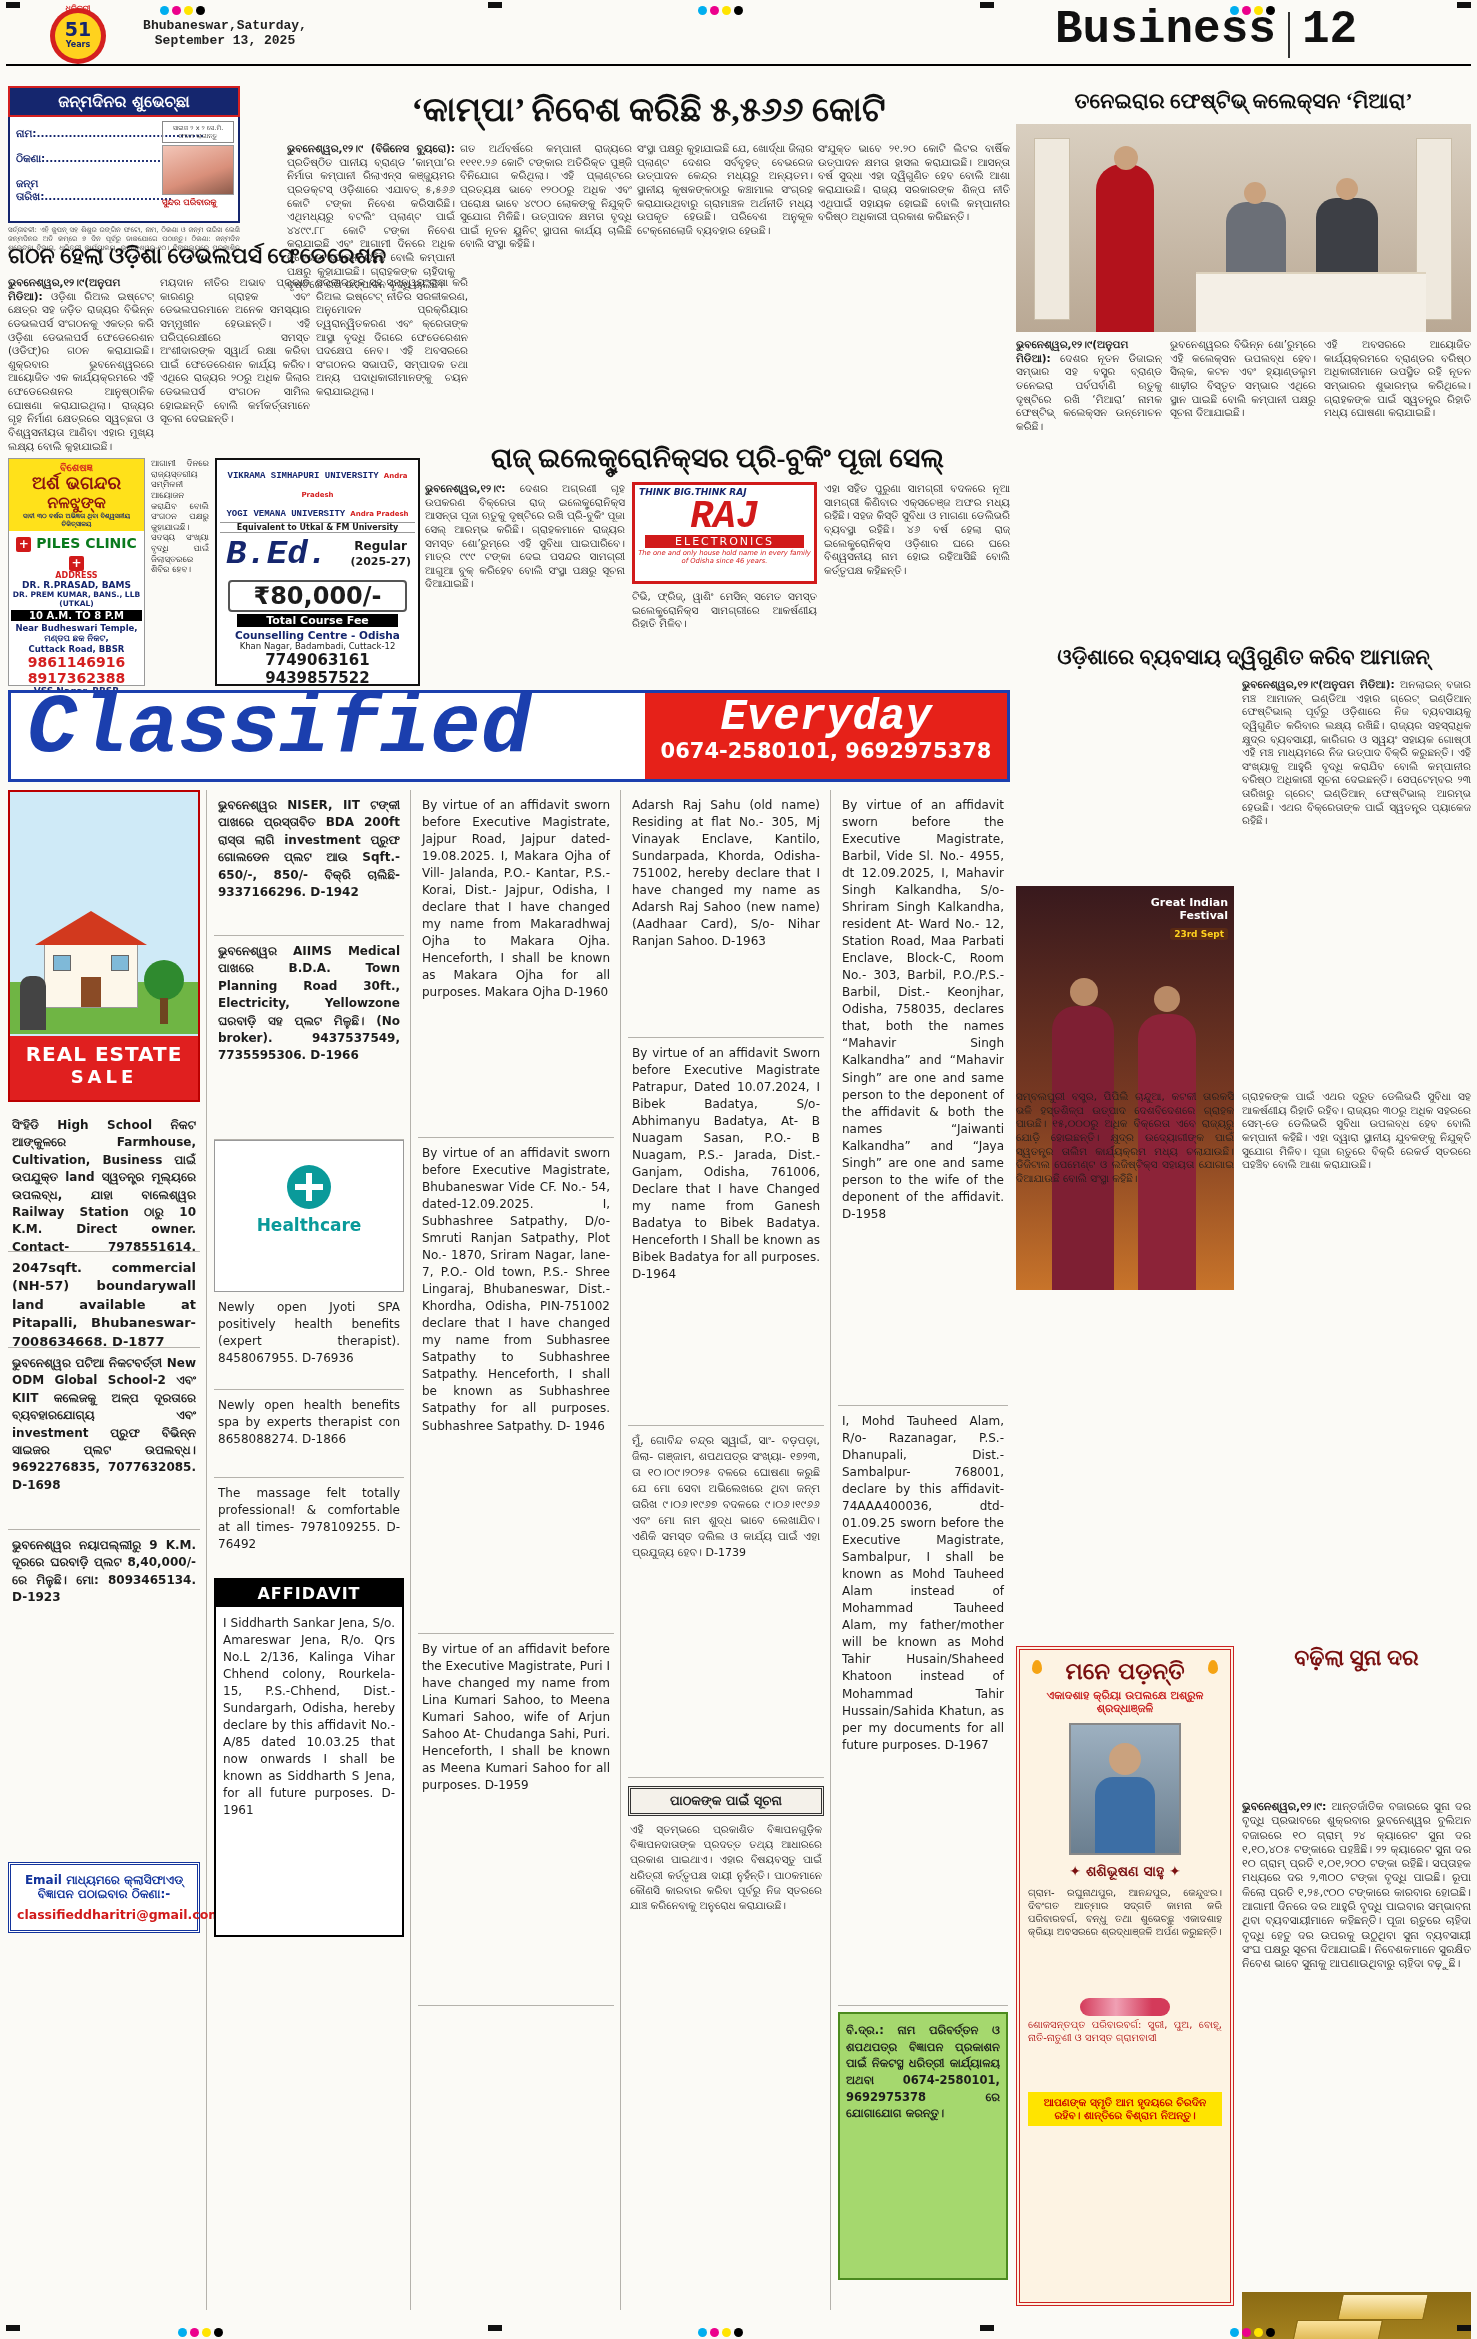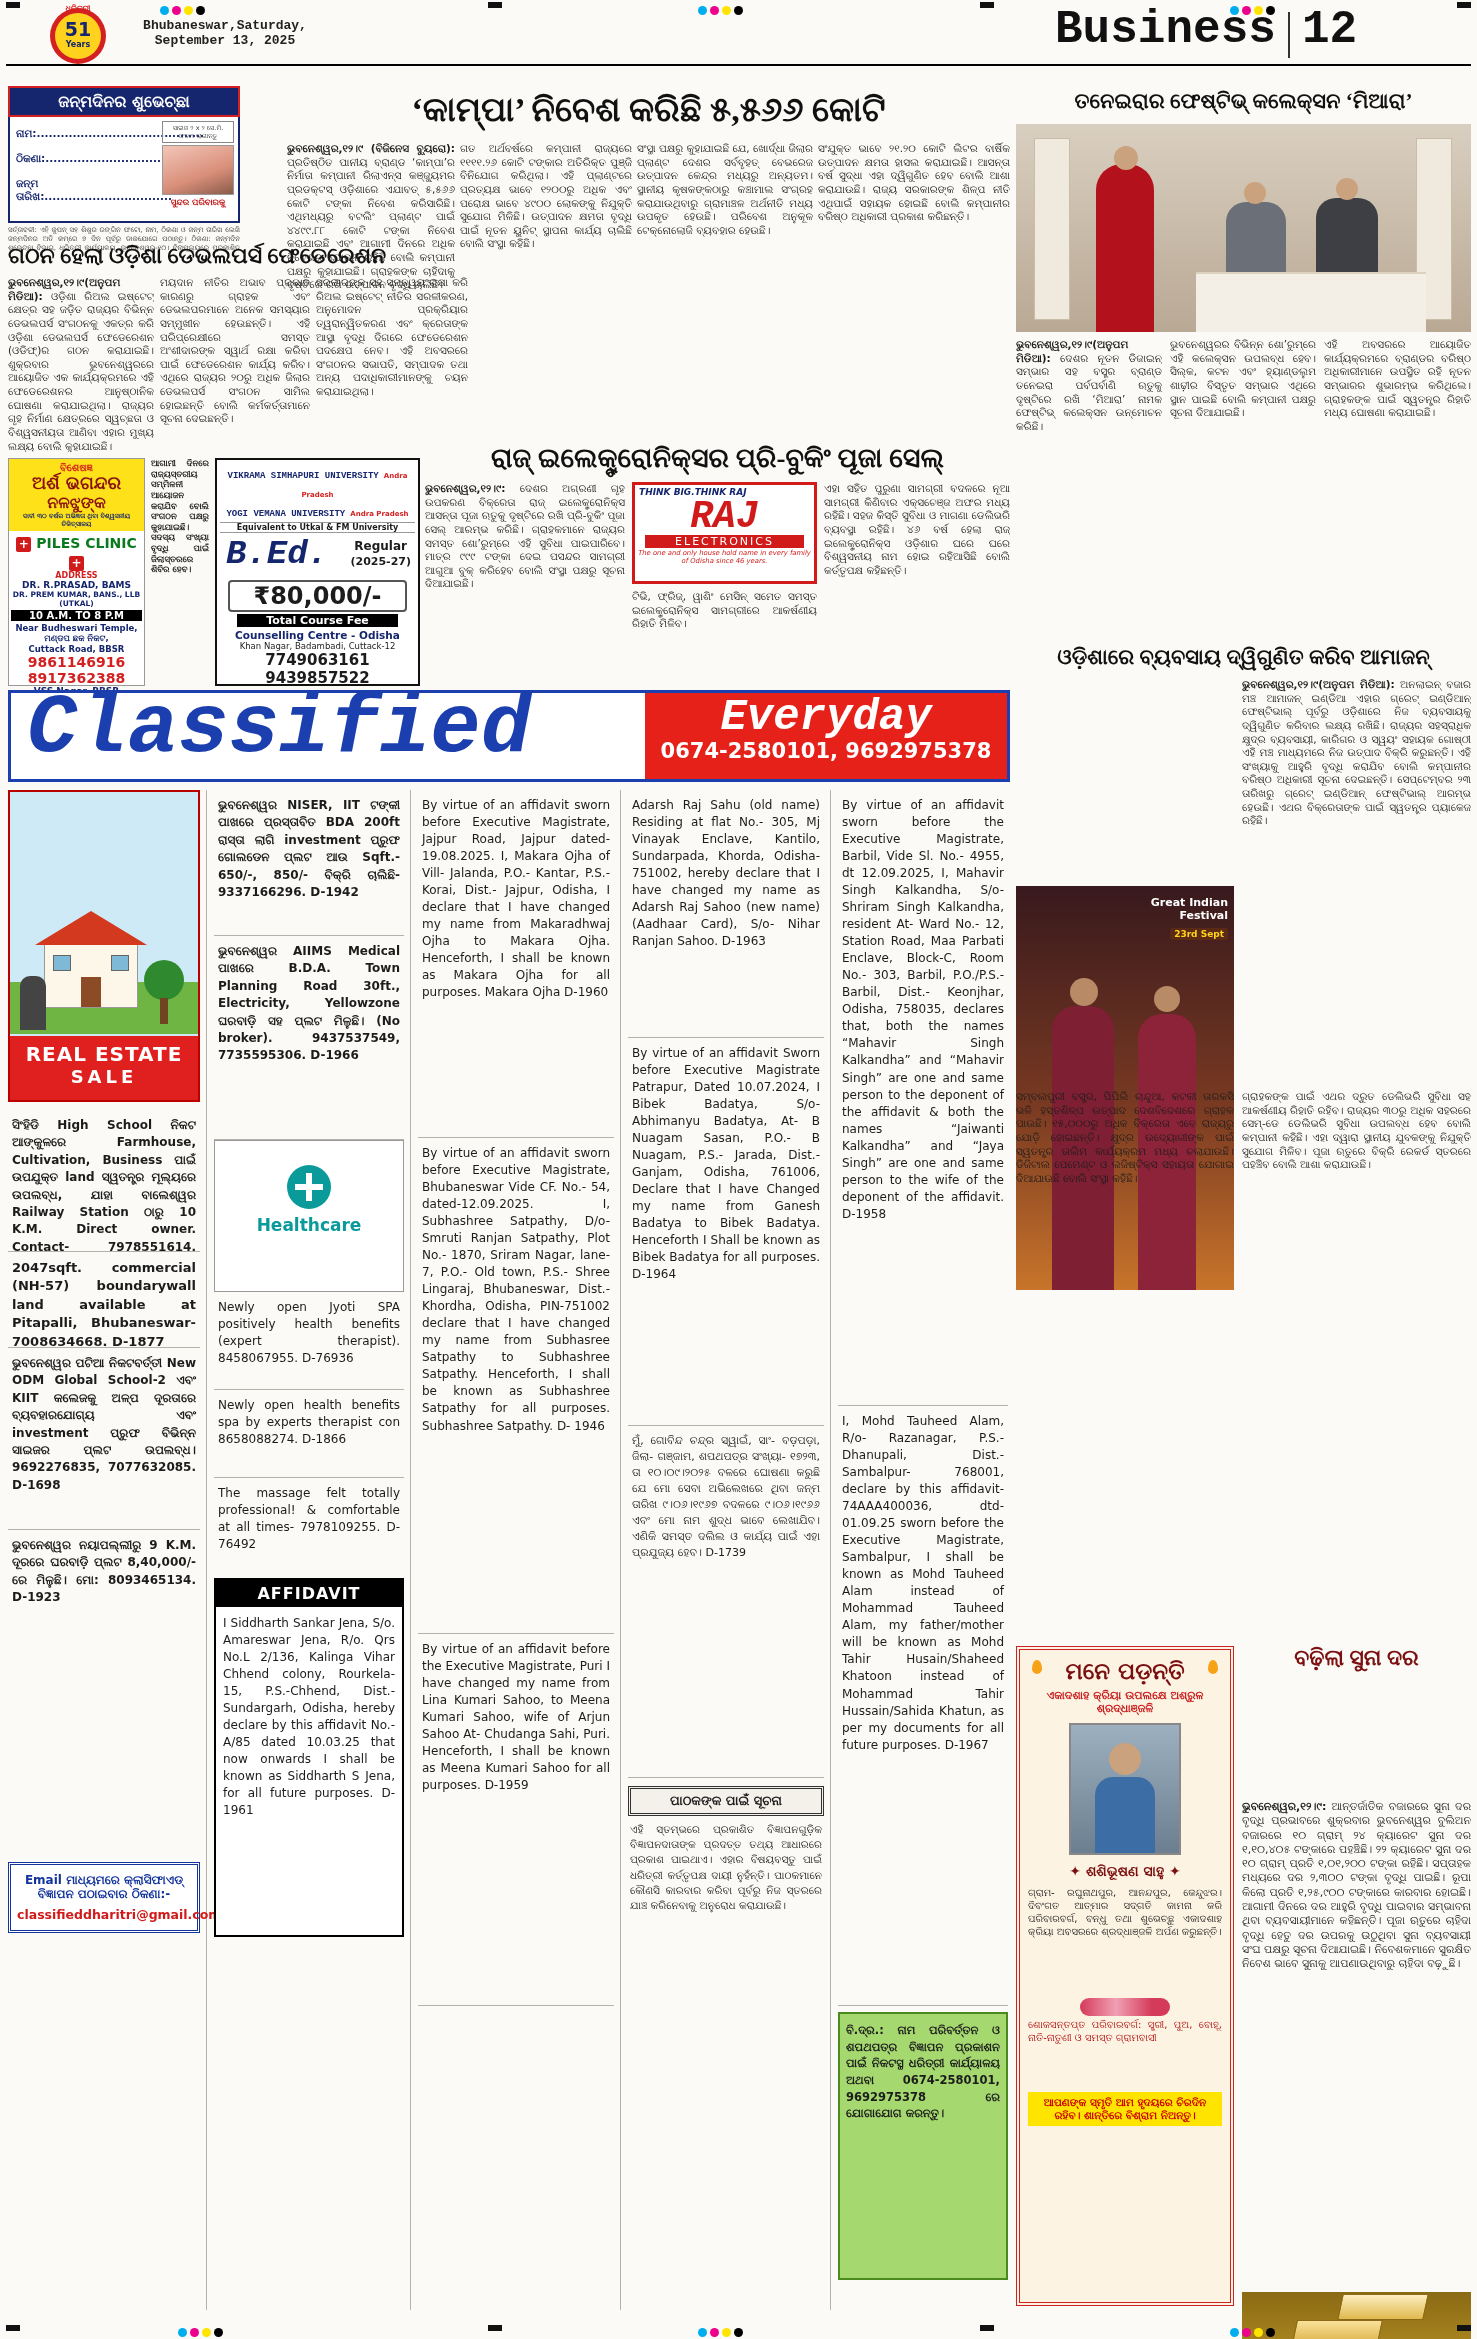--- a/index.html
+++ b/index.html
@@ -66,34 +66,34 @@
     <div style="background:#15266e;color:#fff;font-weight:bold;font-size:16px;text-align:center;padding:4px 0;border:2px solid #d42020;">ଜନ୍ମଦିନର ଶୁଭେଚ୍ଛା</div>
     <div style="border:2px solid #15266e;border-top:none;height:104px;position:relative;background:#fff;">
       <div class="abs" style="left:6px;top:10px;width:146px;color:#15266e;font-size:10.5px;font-weight:bold;">
         <div style="margin-bottom:12px;">ନାମ:..........................................</div>
         <div style="margin-bottom:12px;">ଠିକଣା:........................................</div>
         <div>ଜନ୍ମ ତାରିଖ:................................</div>
       </div>
       <div class="abs" style="right:4px;top:4px;width:72px;">
         <div style="border:1px solid #888;font-size:6.5px;text-align:center;padding:2px;color:#333;">ସାଇଜ ୨ x ୨ ସେ.ମି. ଫଟୋ ଲାଗାନ୍ତୁ</div>
         <div class="photo-ph" style="height:48px;margin-top:2px;background:linear-gradient(160deg,#f3c6b8,#d98f7a 60%,#8a5a4a);border:1px solid #999;"></div>
-        <div style="color:#c01414;font-size:8.5px;font-weight:bold;text-align:center;margin-top:2px;">ସୁନ୍ଦର ପରିବାରକୁ</div>
+        <div style="color:#c01414;font-size:8.5px;font-weight:bold;text-align:left;margin-top:2px;">ସୁନ୍ଦର ପରିବାରକୁ</div>
       </div>
     </div>
     <div class="tiny" style="font-size:7px;color:#333;margin-top:3px;height:26px;">ସର୍ତ୍ତାବଳୀ: ଏହି କୁପନ୍ ସହ ଶିଶୁର ରଙ୍ଗିନ ଫଟୋ, ନାମ, ଠିକଣା ଓ ଜନ୍ମ ତାରିଖ ଲେଖି ଜନ୍ମଦିନର ଅତି କମ୍‌ରେ ୭ ଦିନ ପୂର୍ବରୁ ଡାକଯୋଗେ ପଠାନ୍ତୁ। ଠିକଣା: ଜନ୍ମଦିନ ଶୁଭେଚ୍ଛା ବିଭାଗ, ଧରିତ୍ରୀ କାର୍ଯ୍ୟାଳୟ, ଭୁବନେଶ୍ୱର-୧୦। ବିନାମୂଲ୍ୟରେ ପ୍ରକାଶିତ ହେବ।</div>
   </div>
 
   <div class="abs hl" style="left:8px;top:244px;width:462px;font-size:22px;">ଗଠନ ହେଲା ଓଡ଼ିଶା ଡେଭଲପର୍ସ ଫେଡେରେଶନ</div>
   <div class="abs bt" style="left:8px;top:276px;width:146px;height:176px;">
     <span class="dl">ଭୁବନେଶ୍ୱର,୧୨।୯(ଅନୁପମ ମିଡିଆ):</span>
     <span>ଓଡ଼ିଶା ରିଅଲ ଇଷ୍ଟେଟ୍ କ୍ଷେତ୍ର ସହ ଜଡ଼ିତ ରାଜ୍ୟର ବିଭିନ୍ନ ଡେଭଲପର୍ସ ସଂଗଠନକୁ ଏକତ୍ର କରି ଓଡ଼ିଶା ଡେଭଲପର୍ସ ଫେଡେରେଶନ (ଓଡିଫ୍)ର ଗଠନ କରାଯାଇଛି। ଶୁକ୍ରବାର ଭୁବନେଶ୍ୱରରେ ଆୟୋଜିତ ଏକ କାର୍ଯ୍ୟକ୍ରମରେ ଏହି ଫେଡେରେଶନର ଆନୁଷ୍ଠାନିକ ଘୋଷଣା କରାଯାଇଥିଲା। ରାଜ୍ୟର ଗୃହ ନିର୍ମାଣ କ୍ଷେତ୍ରରେ ସ୍ୱଚ୍ଛତା ଓ ବିଶ୍ୱସନୀୟତା ଆଣିବା ଏହାର ମୁଖ୍ୟ ଲକ୍ଷ୍ୟ ବୋଲି କୁହାଯାଇଛି।</span>
   </div>
   <div class="abs bt" style="left:160px;top:276px;width:150px;height:176px;">ମୟଦାନ ନୀତିର ଅଭାବ ପ୍ରଭାବ କାରଣରୁ ଗ୍ରାହକ ଏବଂ ଡେଭଲପରମାନେ ଅନେକ ସମସ୍ୟାର ସମ୍ମୁଖୀନ ହେଉଛନ୍ତି। ଏହି ପରିପ୍ରେକ୍ଷୀରେ ସମସ୍ତ ଅଂଶୀଦାରଙ୍କ ସ୍ୱାର୍ଥ ରକ୍ଷା କରିବା ପାଇଁ ଫେଡେରେଶନ କାର୍ଯ୍ୟ କରିବ। ଏଥିରେ ରାଜ୍ୟର ୨୦ରୁ ଅଧିକ ଜିଲାର ଡେଭଲପର୍ସ ସଂଗଠନ ସାମିଲ ହୋଇଛନ୍ତି ବୋଲି କର୍ମକର୍ତ୍ତାମାନେ ସୂଚନା ଦେଇଛନ୍ତି।</div>
   <div class="abs bt" style="left:316px;top:276px;width:152px;height:176px;">ସରକାରଙ୍କ ସହ ସମନ୍ୱୟ ରକ୍ଷା କରି ରିଅଲ ଇଷ୍ଟେଟ୍ ନୀତିର ସରଳୀକରଣ, ଅନୁମୋଦନ ପ୍ରକ୍ରିୟାର ତ୍ୱରାନ୍ୱିତକରଣ ଏବଂ କ୍ରେତାଙ୍କ ଆସ୍ଥା ବୃଦ୍ଧି ଦିଗରେ ଫେଡେରେଶନ ପଦକ୍ଷେପ ନେବ। ଏହି ଅବସରରେ ସଂଗଠନର ସଭାପତି, ସମ୍ପାଦକ ତଥା ଅନ୍ୟ ପଦାଧିକାରୀମାନଙ୍କୁ ଚୟନ କରାଯାଇଥିଲା।</div>
-  <div class="abs tiny" style="left:151px;top:458px;width:58px;height:228px;font-weight:bold;">ଆଗାମୀ ଦିନରେ ରାଜ୍ୟସ୍ତରୀୟ ସମ୍ମିଳନୀ ଆୟୋଜନ କରାଯିବ ବୋଲି ସଂଗଠନ ପକ୍ଷରୁ କୁହାଯାଇଛି। ସଦସ୍ୟ ସଂଖ୍ୟା ବୃଦ୍ଧି ପାଇଁ ଜିଲାସ୍ତରରେ ଶିବିର ହେବ।</div>
+  <div class="abs tiny" style="left:151px;top:458px;width:58px;height:228px;">ଆଗାମୀ ଦିନରେ ରାଜ୍ୟସ୍ତରୀୟ ସମ୍ମିଳନୀ ଆୟୋଜନ କରାଯିବ ବୋଲି ସଂଗଠନ ପକ୍ଷରୁ କୁହାଯାଇଛି। ସଦସ୍ୟ ସଂଖ୍ୟା ବୃଦ୍ଧି ପାଇଁ ଜିଲାସ୍ତରରେ ଶିବିର ହେବ।</div>
 
   <div class="abs" style="left:8px;top:458px;width:137px;height:228px;border:1px solid #999;background:#fff;box-sizing:border-box;">
     <div style="background:#ffe11a;text-align:center;padding:3px 2px;">
       <div style="color:#d42020;font-size:10px;font-weight:bold;">ବିଶେଷଜ୍ଞ</div>
       <div style="color:#8a1111;font-size:18px;font-weight:bold;line-height:1.05;">ଅର୍ଶ ଭଗନ୍ଦର</div>
       <div style="color:#8a1111;font-size:16px;font-weight:bold;">ନଳଝୁଙ୍କ</div>
       <div style="color:#15266e;font-size:6.5px;font-weight:bold;">ଦାବୀ ୩୦ ବର୍ଷର ଅଭିଜ୍ଞତା ଥିବା ବିଶ୍ୱସନୀୟ ଚିକିତ୍ସାଳୟ</div>
     </div>
     <div style="text-align:center;margin-top:2px;">
       <span class="plus-icon">+</span>

